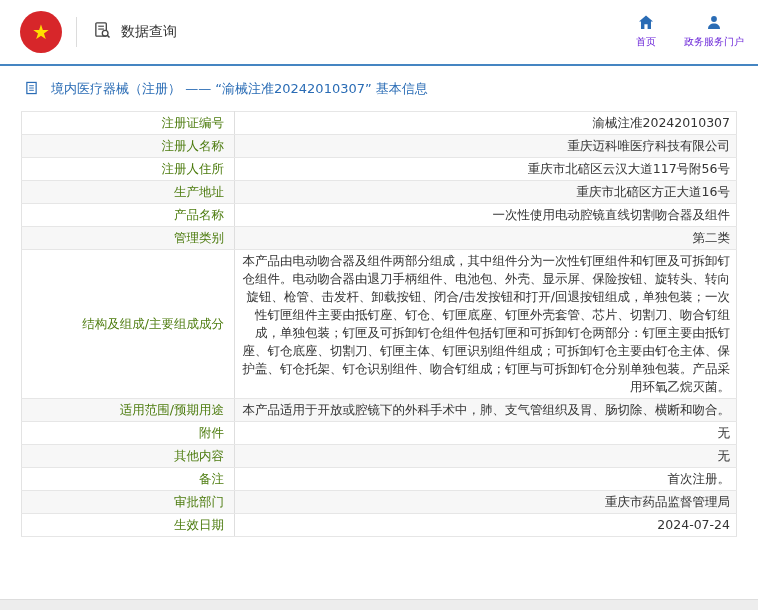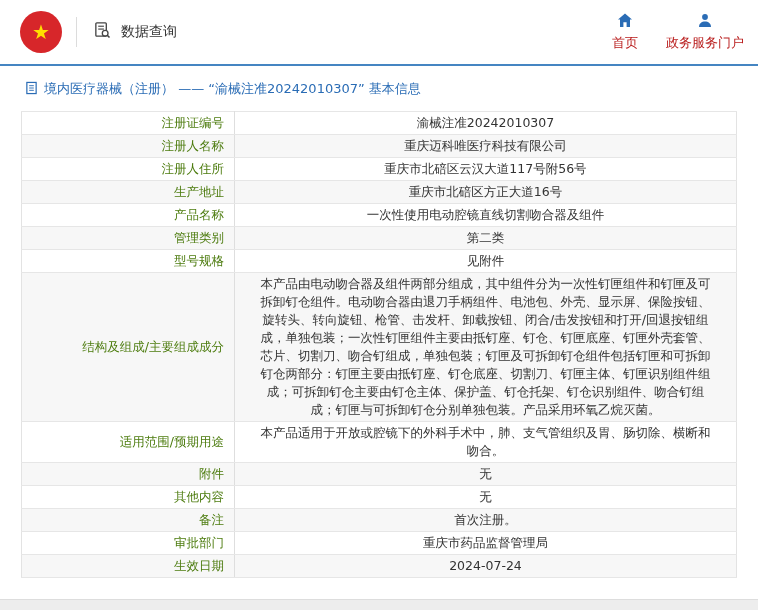--- a/index.html
+++ b/index.html
@@ -29,28 +29,28 @@
     font-size:20px; flex:0 0 auto;
   }
   .title-stack { display:flex; flex-direction:column; }
   .title-cn { font-size:21px; font-weight:bold; color:#2a6cb5; letter-spacing:1px; line-height:24px; }
   .title-en { font-size:9px; color:#5d94c9; margin-top:2px; letter-spacing:0.2px; }
   .header-divider { width:1px; height:30px; background:#dcdcdc; margin:0 16px 0 14px; }
   .data-query { display:flex; align-items:center; gap:9px; font-size:14px; color:#333; cursor:pointer; }
   .header-spacer { flex:1; }
   .nav-item {
     display:flex; flex-direction:column; align-items:center;
-    margin-left:28px; font-size:13px; color:#b91c1c; cursor:pointer;
+    margin-left:28px; font-size:10px; color:#6d28d9; cursor:pointer;
   }
   .nav-item svg { margin-bottom:3px; }
 
   
   .breadcrumb {
     margin:14px 0 0 25px;
-    display:flex; align-items:center; gap:6px;
+    display:flex; align-items:center; gap:13px;
     font-size:13px; color:#2a6cb5;
   }
 
   
   .info-table {
     width:716px;
     margin:13px 21px 0 21px;
     border-collapse:collapse;
     font-size:12.5px;
     border:1px solid #e3e3e3;
@@ -64,23 +64,23 @@
   }
   .cell-label {
     width:198px;
     text-align:right;
     color:#4d7c0f;
     padding:2px 10px 2px 4px;
     line-height:18px;
     border-right:1px solid #dedede;
   }
   .cell-value {
-    text-align:center;
+    text-align:right;
     color:#333;
-    padding:2px 24px;
+    padding:2px 6px;
     line-height:18px;
     word-break:break-all;
   }
 
   
   .footer-strip {
     position:absolute; left:0; bottom:0;
     width:758px; height:10px;
     background:#ededed; border-top:1px solid #ddd;
   }
@@ -162,24 +162,20 @@
       </tr>
       <tr>
         <td class="cell-label">产品名称</td>
         <td class="cell-value">一次性使用电动腔镜直线切割吻合器及组件</td>
       </tr>
       <tr>
         <td class="cell-label">管理类别</td>
         <td class="cell-value">第二类</td>
       </tr>
       <tr>
-        <td class="cell-label">型号规格</td>
-        <td class="cell-value">见附件</td>
-      </tr>
-      <tr>
         <td class="cell-label">结构及组成/主要组成成分</td>
         <td class="cell-value">本产品由电动吻合器及组件两部分组成，其中组件分为一次性钉匣组件和钉匣及可拆卸钉仓组件。电动吻合器由退刀手柄组件、电池包、外壳、显示屏、保险按钮、旋转头、转向旋钮、枪管、击发杆、卸载按钮、闭合/击发按钮和打开/回退按钮组成，单独包装；一次性钉匣组件主要由抵钉座、钉仓、钉匣底座、钉匣外壳套管、芯片、切割刀、吻合钉组成，单独包装；钉匣及可拆卸钉仓组件包括钉匣和可拆卸钉仓两部分：钉匣主要由抵钉座、钉仓底座、切割刀、钉匣主体、钉匣识别组件组成；可拆卸钉仓主要由钉仓主体、保护盖、钉仓托架、钉仓识别组件、吻合钉组成；钉匣与可拆卸钉仓分别单独包装。产品采用环氧乙烷灭菌。</td>
       </tr>
       <tr>
         <td class="cell-label">适用范围/预期用途</td>
         <td class="cell-value">本产品适用于开放或腔镜下的外科手术中，肺、支气管组织及胃、肠切除、横断和吻合。</td>
       </tr>
       <tr>
         <td class="cell-label">附件</td>
         <td class="cell-value">无</td>

